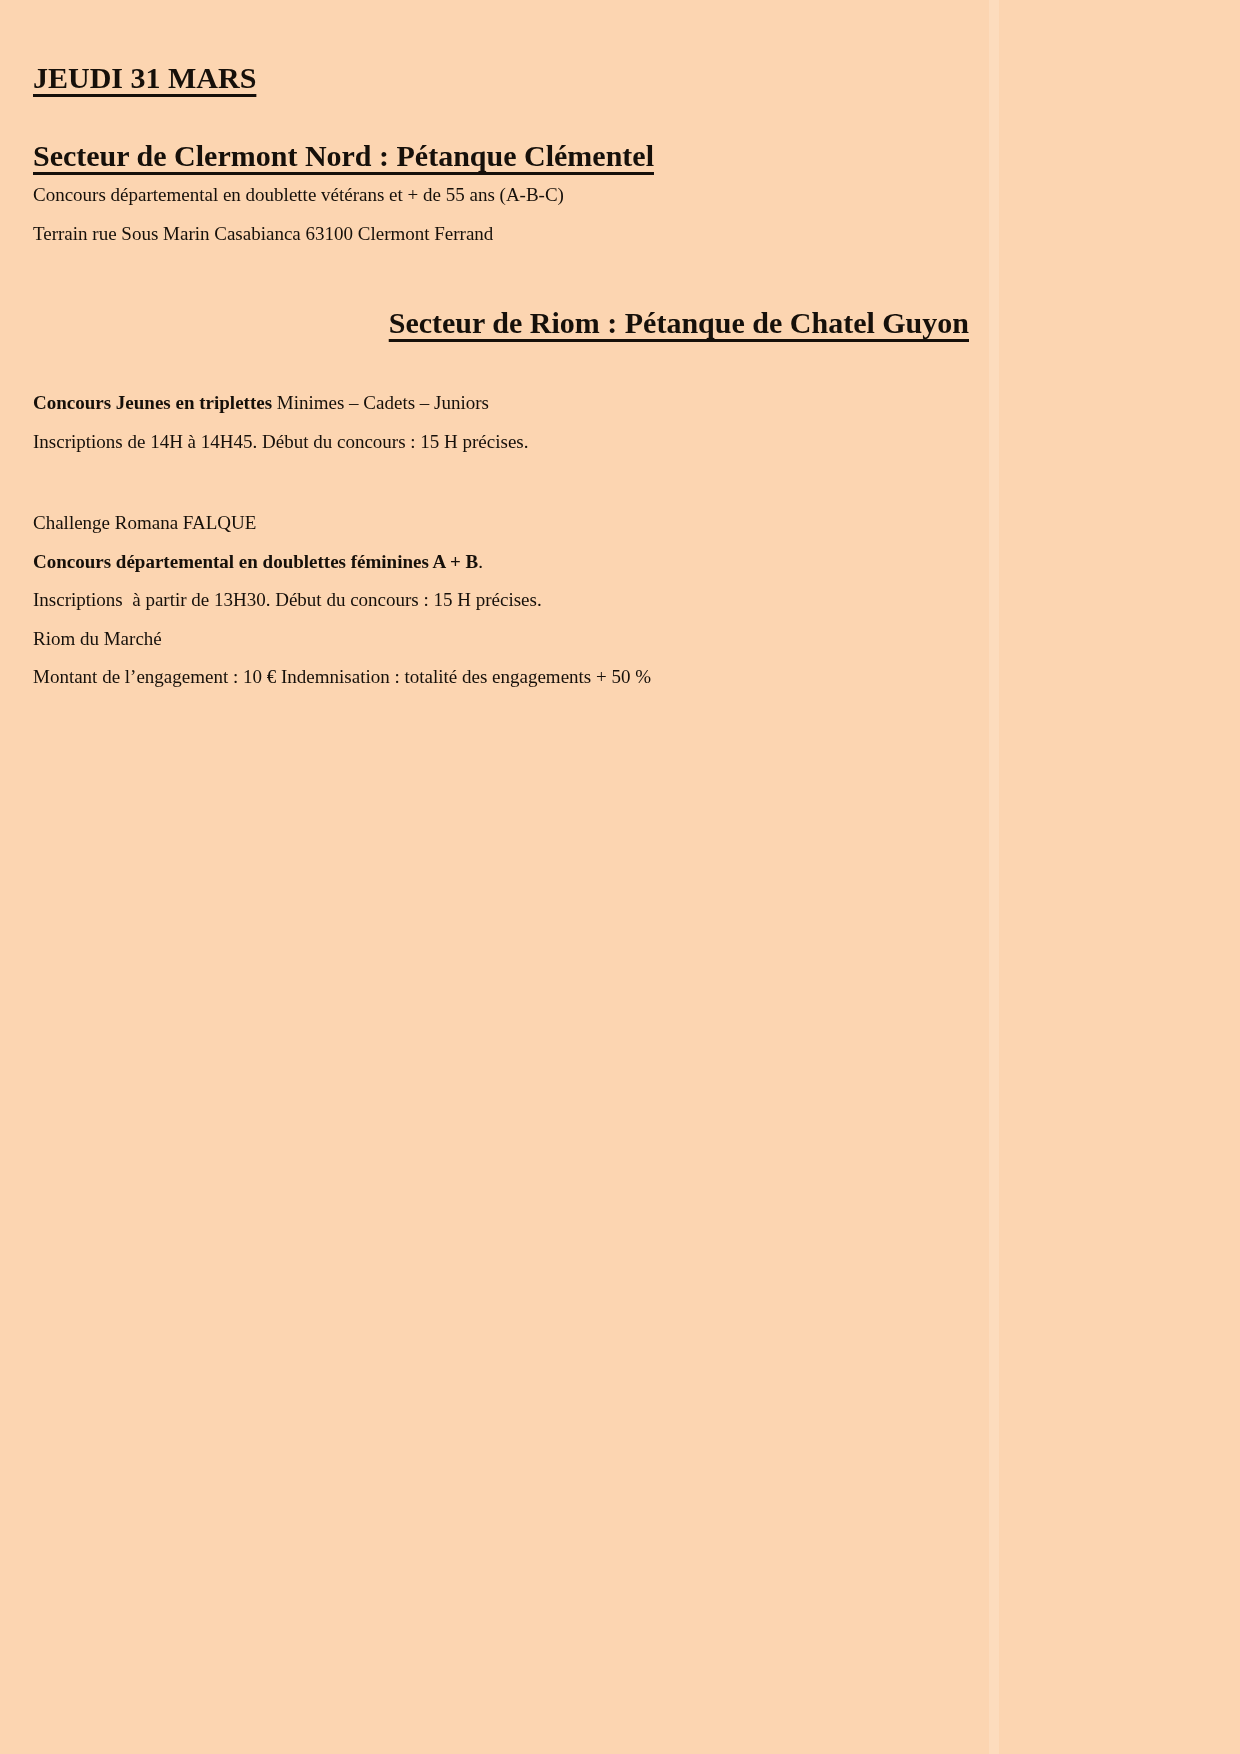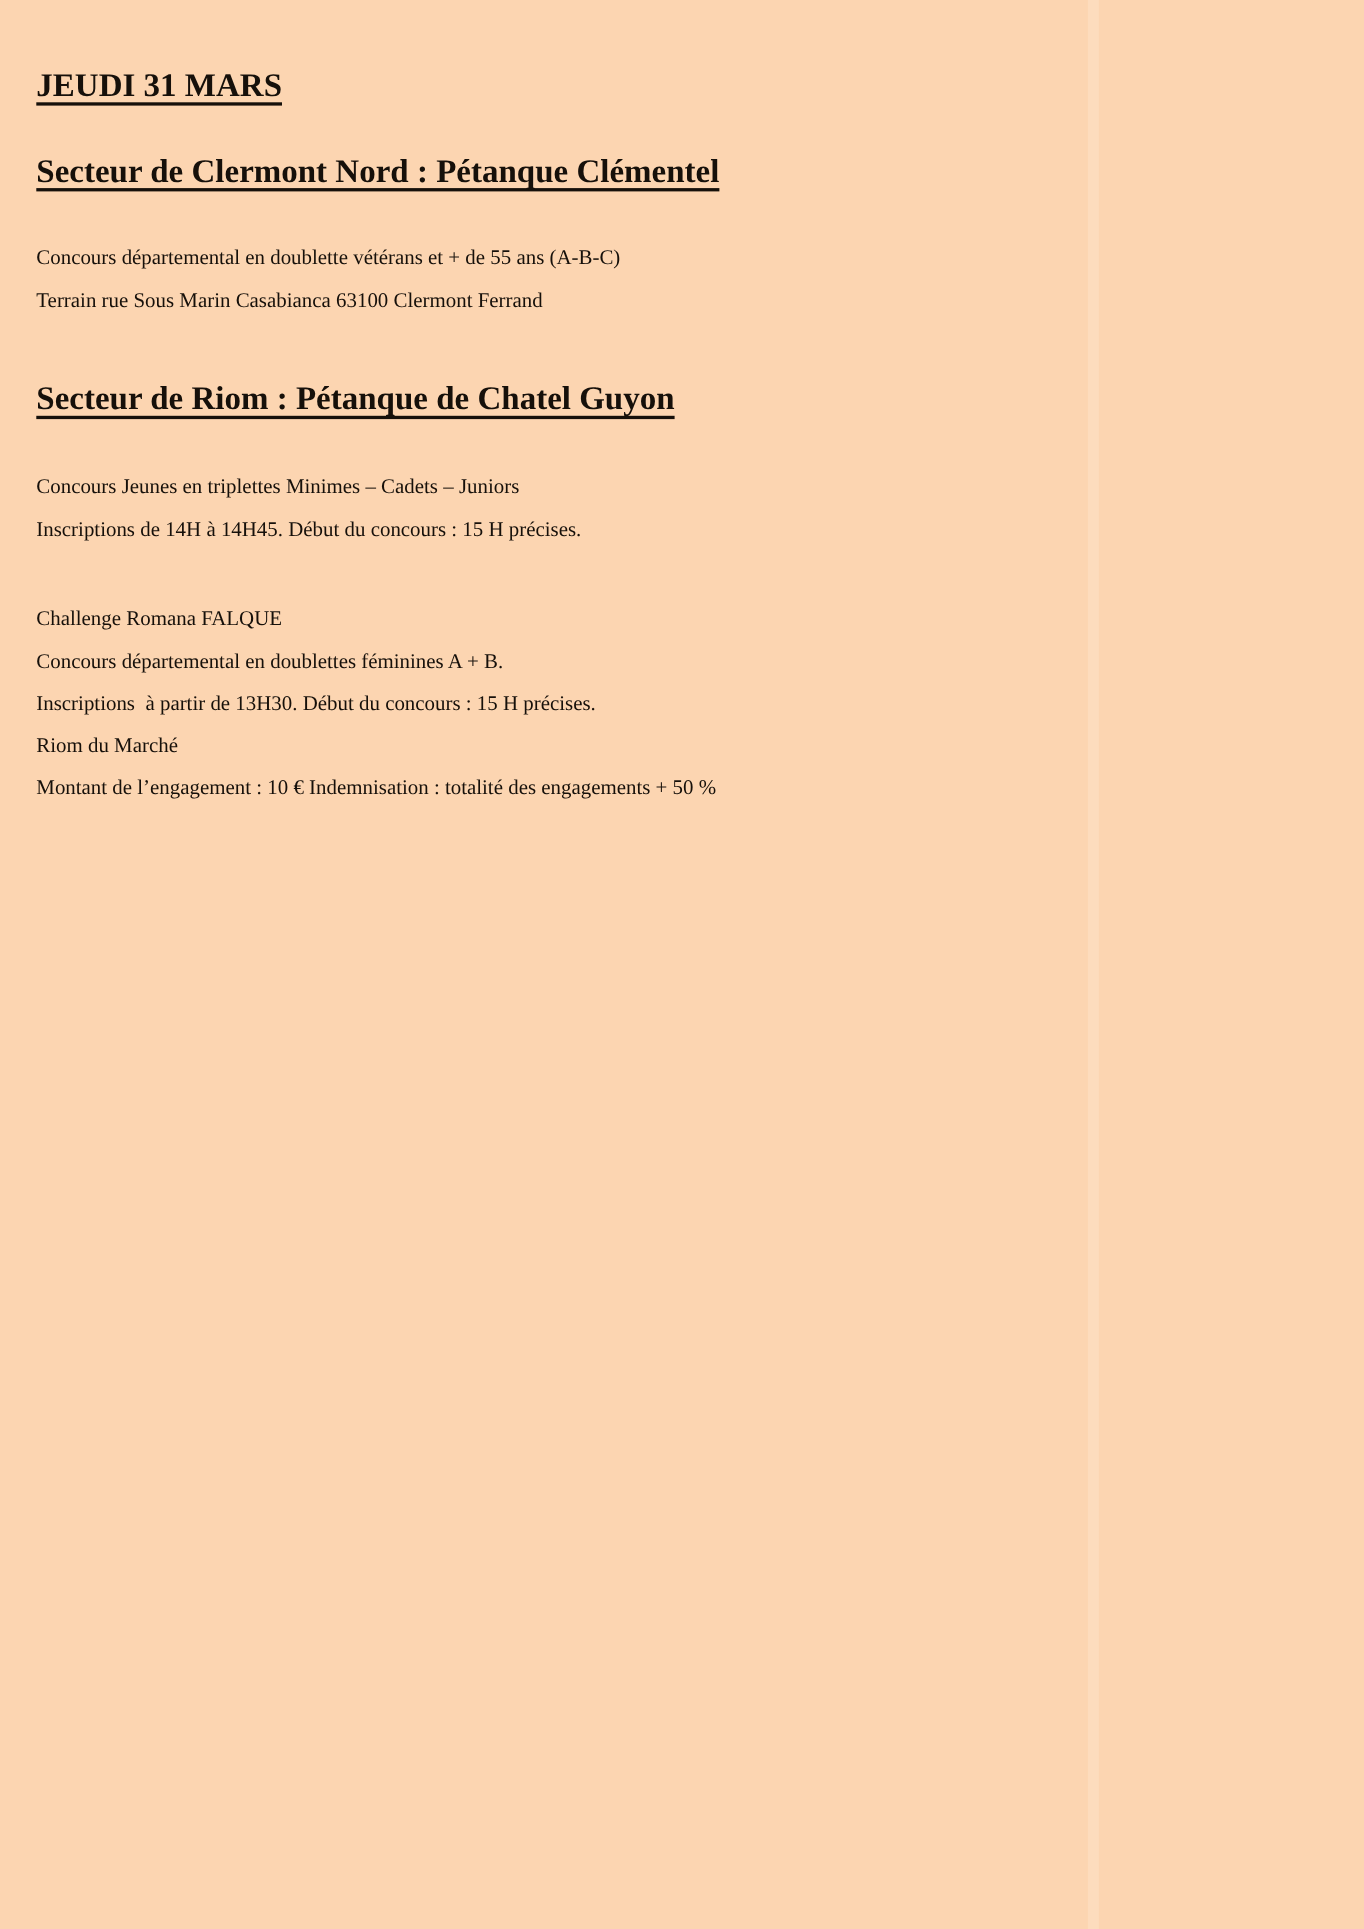--- a/index.html
+++ b/index.html
@@ -42,28 +42,28 @@
   }
   .paragraph {
     margin: 0;
   }
   .text-line {
     font-size: 19px;
     line-height: 38.5px;
     margin: 0;
     white-space: pre-wrap;
   }
-  .text-line b { font-weight: normal; text-align: right; }
+  .text-line b { font-weight: bold; text-align: right; }
   
   .mb30 { margin-bottom: 30px; }
   .mb33 { margin-bottom: 33px; }
   .mb36 { margin-bottom: 36px; }
   .mb38 { margin-bottom: 38px; }
-  .mb40 { margin-bottom: 40px; }
-  .mb41 { margin-bottom: 41px; }
+  .mb40 { }
+  .mb41 { margin-bottom: 41px; text-align: right; }
   .mb43 { margin-bottom: 43px; }
   .mb50 { margin-bottom: 50px; }
 </style>
 </head>
 <body style="background: rgb(252, 213, 177); color: rgb(22, 16, 10);">
 
 <div class="page">
 
   <p class="day-heading mb38"><span>JEUDI 31 MARS</span></p>
 

